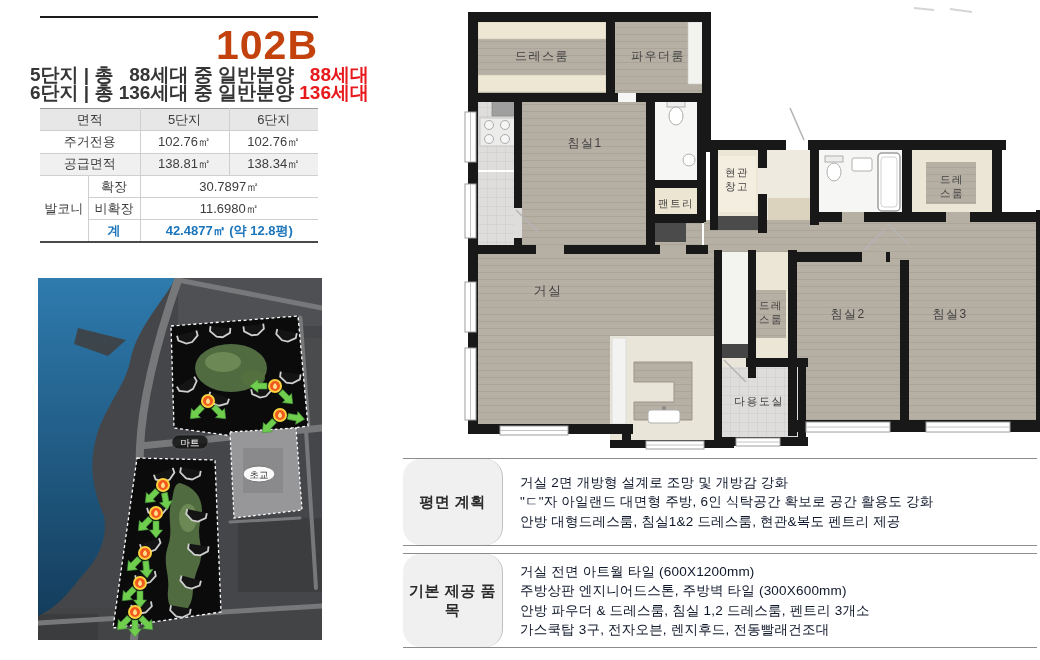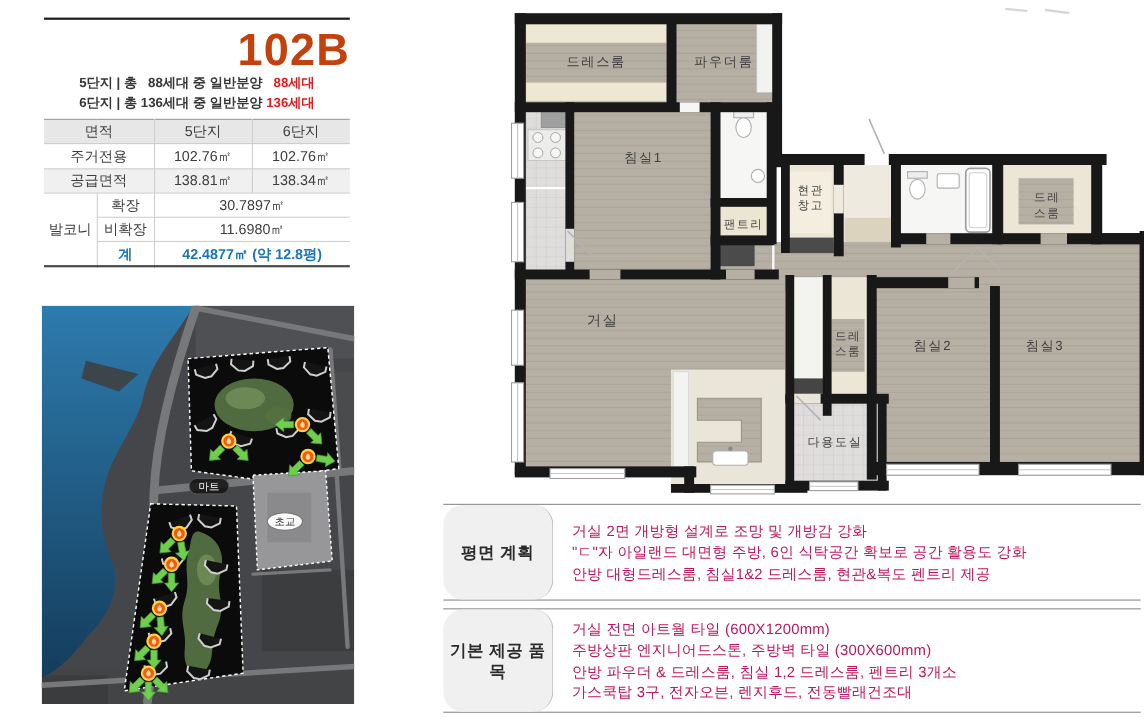--- a/index.html
+++ b/index.html
@@ -5,21 +5,21 @@
   * { margin:0; padding:0; box-sizing:border-box; }
   html,body { background:#ffffff; }
   body { font-family:"Liberation Sans","DejaVu Sans",sans-serif; color:#3d3d3d; }
   .stage { position:relative; width:1040px; height:660px; background:#fff; overflow:hidden; }
 
   
   .top-rule { position:absolute; left:40px; top:16px; width:278px; height:0; border-top:2px solid #1b1b1b; }
   .unit-title { position:absolute; left:40px; top:22px; width:278px; text-align:right;
                 font-size:41px; font-weight:bold; color:#c2410c; letter-spacing:1px; }
   .notice { position:absolute; left:30px; top:66px; width:298px; text-align:center;
-            font-size:12px; font-weight:bold; color:#363636; line-height:18px; }
+            font-size:19px; font-weight:bold; color:#363636; line-height:18px; }
   .notice .line { white-space:pre; }
   .notice .red { color:#e8191c; }
 
   table.area { position:absolute; left:40px; top:108px; width:278px; border-collapse:collapse;
                table-layout:fixed; font-size:13px; color:#3d3d3d;
                border-top:1px solid #9a9a9a; border-bottom:2px solid #4a4a4a; }
   table.area td { border:1px solid #cfcfcf; text-align:center; height:22.3px; padding:0; }
   table.area td:first-child { border-left:none; }
   table.area td:last-child { border-right:none; }
   table.area tr:first-child td { border-top:none; }
@@ -34,21 +34,21 @@
 
   
   .spec { position:absolute; left:403px; width:634px; display:flex;
           border-top:1px solid #8c8c8c; border-bottom:1px solid #8c8c8c; background:#fff; }
   .spec.plan { top:458px; height:88px; }
   .spec.provide { top:553px; height:95px; }
   .spec .lbl { width:100px; background:#f0f0f0; border-right:1.5px solid #c0c0c0;
                display:flex; align-items:center; justify-content:center;
                font-size:15px; font-weight:600; color:#2b2b2b; letter-spacing:.5px; text-align:center;border-radius:18px; }
   .spec .body { flex:1; display:flex; flex-direction:column; justify-content:center;
-                padding-left:17px; font-size:13.5px; color:#be185d; line-height:19.5px; letter-spacing:.2px; }
+                padding-left:17px; font-size:13.5px; color:#0f172a; line-height:19.5px; letter-spacing:.2px; }
 
   svg text { font-family:"Liberation Sans","DejaVu Sans",sans-serif; }
 </style>
 </head>
 <body>
 
 <div class="stage">
 
   <div class="top-rule"></div>
   <div class="unit-title">102B</div>

